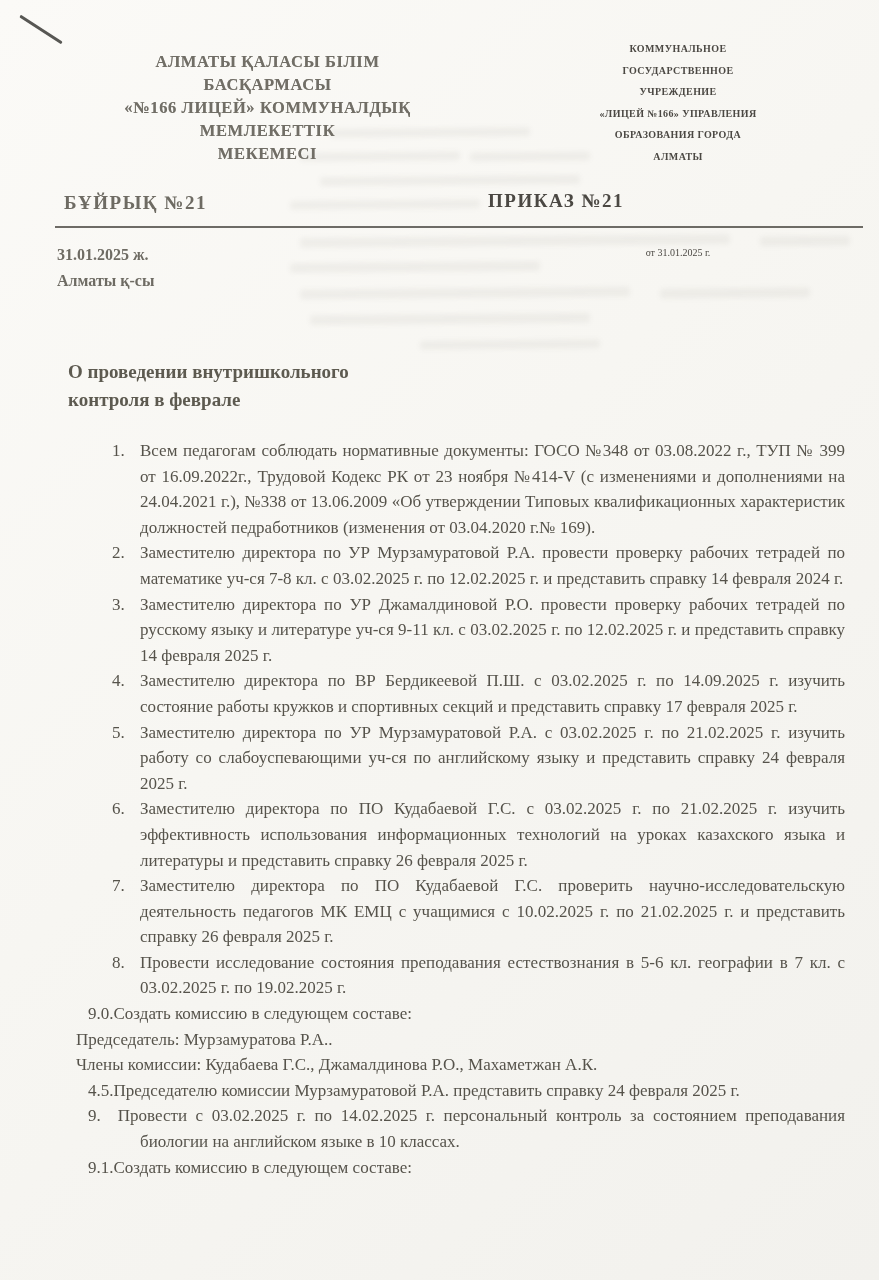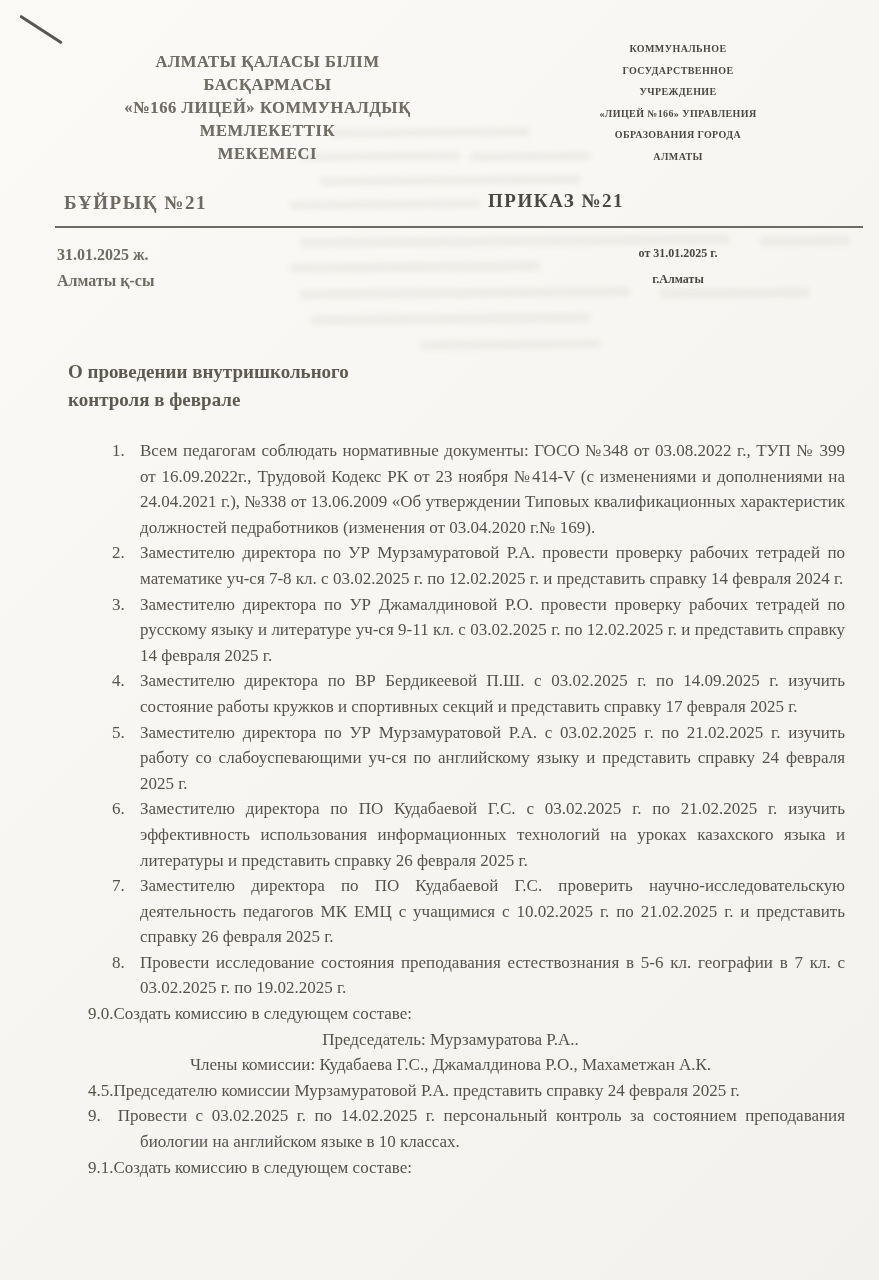--- a/index.html
+++ b/index.html
@@ -40,41 +40,41 @@
   .order-right{
     position:absolute;left:488px;top:-2px;width:380px;text-align:left;
     font-weight:bold;font-size:19px;letter-spacing:1.5px;color:#4b4843;
   }
   .rule{
     margin:8px 16px 0 55px;height:0;border:none;
     border-top:2px solid #55524c;opacity:.85;
   }
   .date-row{position:relative;height:60px;margin-top:14px;}
   .date-left{position:absolute;left:57px;top:0;font-weight:600;font-size:16px;line-height:26px;color:#6e6b63;}
-  .date-right{position:absolute;left:488px;top:-2px;width:380px;text-align:center;font-weight:bold;font-size:12px;line-height:26px;color:#4b4843;}
+  .date-right{position:absolute;left:488px;top:-2px;width:380px;text-align:center;font-weight:normal;font-size:10px;line-height:26px;color:#4b4843;}
   .subject{
     margin:56px 0 0 68px;
     font-weight:bold;font-size:19px;line-height:28px;color:#5d5a50;
   }
   
   .items{margin-top:24px;font-size:17px;line-height:25.6px;color:#56534b;}
   .item{
     position:relative;
     margin:0 34px 0 140px;
     text-align:justify;
   }
   .item .num{position:absolute;left:-28px;top:0;}
   .item-sub{
     margin:0 34px 0 88px;
     padding-left:52px;text-indent:-52px;
     text-align:justify;
   }
   .item-sub .num-inline{white-space:pre;}
   .item-sub .num-gap{margin-right:17px;}
-  .sub-line{margin:0 34px 0 56px;text-align:center;}
+  .sub-line{margin:0 34px 0 76px;text-align:left;}
 </style>
 </head>
 <body>
 
 <div class="page">
 
   <div class="pen-mark"></div>
 
   <div>
     <div class="ghost" style="left:330px;top:128px;width:200px;height:9px;"></div>
@@ -116,21 +116,20 @@
 
   <hr class="rule">
 
   <div class="date-row">
     <div class="date-left">
       <div>31.01.2025 ж.</div>
       <div>Алматы қ-сы</div>
     </div>
     <div class="date-right">
       <div>от 31.01.2025 г.</div>
-      <div>г.Алматы</div>
     </div>
   </div>
 
   <div class="subject">
     <div>О проведении внутришкольного</div>
     <div>контроля в феврале</div>
   </div>
 
   <main class="items">
     <div class="item"><span class="num">1.</span><span>Всем педагогам соблюдать нормативные документы: ГОСО №348 от 03.08.2022 г., ТУП  № 399 от 16.09.2022г., Трудовой Кодекс РК от 23 ноября №414-V (с изменениями и дополнениями на 24.04.2021 г.), №338 от 13.06.2009 «Об утверждении Типовых квалификационных характеристик должностей педработников (изменения от 03.04.2020 г.№ 169).</span></div>

